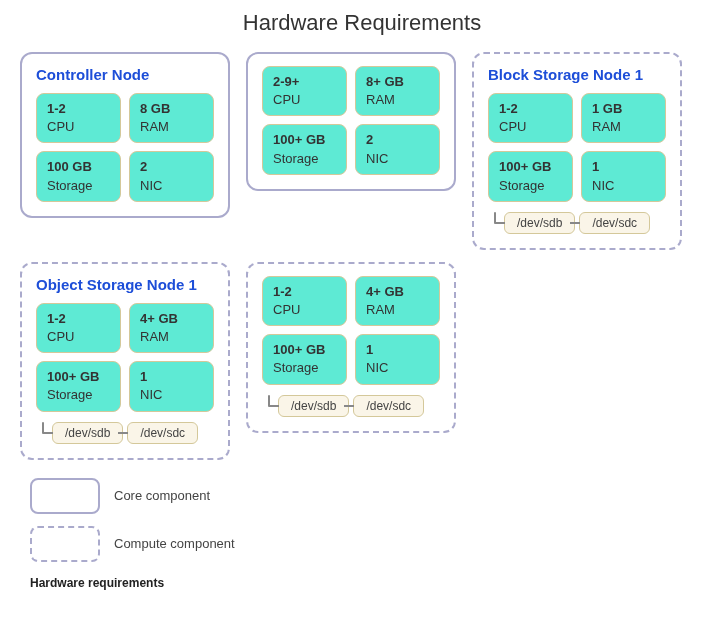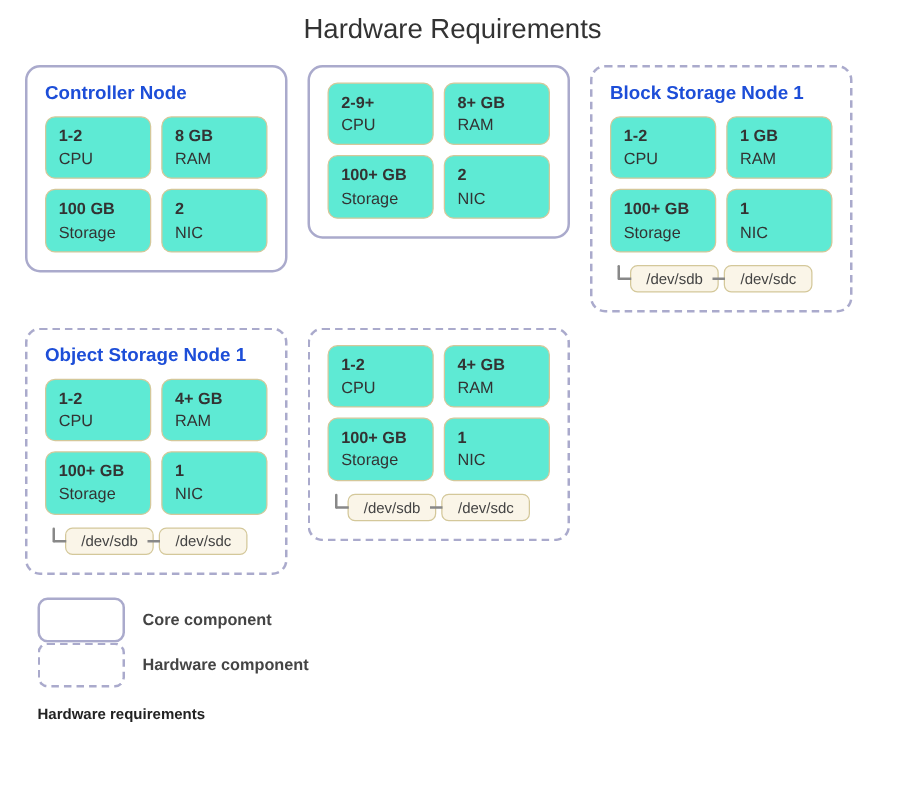--- a/index.html
+++ b/index.html
@@ -95,21 +95,21 @@
       width: 10px;
       height: 2px;
       background: #888;
       transform: translateY(-50%);
     }
     .legend-area {
       margin-top: 18px;
       padding: 0 20px;
       display: flex;
       flex-direction: column;
-      font-weight: bold;
+      gap: 12px;
     }
     .legend-item {
       display: flex;
       align-items: center;
       gap: 14px;
       font-size: 13px;
       color: #444;
     }
     .legend-box {
       width: 70px;
@@ -207,17 +207,17 @@
 
 </div>
 
 <div class="legend-area">
   <div class="legend-item">
     <div class="legend-box"></div>
     <span>Core component</span>
   </div>
   <div class="legend-item">
     <div class="legend-box dashed"></div>
-    <span>Hardware component</span>
+    <span>Compute component</span>
   </div>
 </div>
 
 <div class="footer-text">Hardware requirements</div>
 
 </body></html>

